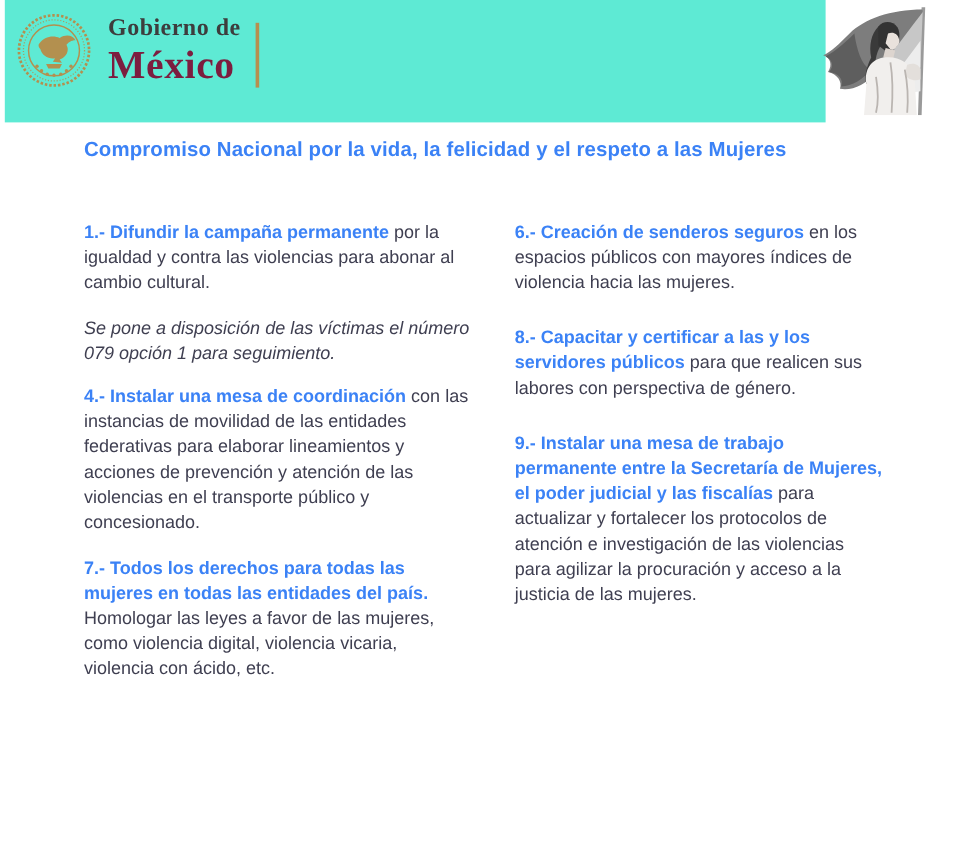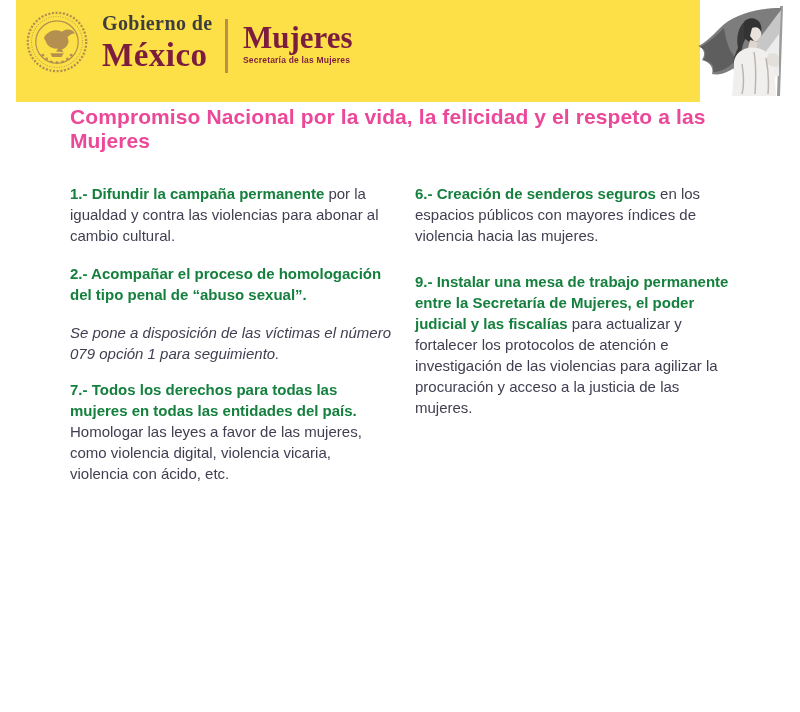--- a/index.html
+++ b/index.html
@@ -5,44 +5,44 @@
   html, body { margin: 0; padding: 0; }
   body {
     width: 800px; height: 712px;
     background: #ffffff;
     font-family: "Liberation Sans", sans-serif;
     position: relative;
     overflow: hidden;
     color: #3f3f51;
   }
   
-  .header { position: absolute; left: 16px; top: 0; width: 684px; height: 102px; background: #fde047; }
+  .header { position: absolute; left: 4px; top: 0; width: 684px; height: 102px; background: #5eead4; }
   .seal { position: absolute; left: 8px; top: 6px; width: 66px; height: 72px; }
   .gob-logo { position: absolute; left: 86px; top: 13px; font-family: "Liberation Serif", serif; line-height: 1; }
   .gob-line1 { font-size: 20px; font-weight: bold; color: #3d3d3d; letter-spacing: 0.4px; }
   .gob-line2 { font-size: 33px; font-weight: bold; color: #7c1d3f; margin-top: 6px; letter-spacing: 0.5px; }
   .divider { position: absolute; left: 209px; top: 19px; width: 3px; height: 54px; background: #b78f4e; }
   .brand { position: absolute; left: 227px; top: 22px; font-family: "Liberation Serif", serif; color: #7c1d3f; line-height: 1; }
   .brand-name { font-size: 31px; font-weight: bold; }
   .brand-sub { font-size: 8.5px; font-weight: bold; margin-top: 3px; letter-spacing: 0.2px; font-family: "Liberation Sans", sans-serif; }
   .illustration { position: absolute; left: 668px; top: 4px; width: 122px; height: 92px; }
   
   .page-title {
-    position: absolute; left: 70px; top: 105px; width: 710px;
-    font-size: 21px; font-weight: bold; color: #ec4899;
+    position: absolute; left: 70px; top: 115px; width: 710px;
+    font-size: 17px; font-weight: bold; color: #3b82f6;
     letter-spacing: 0.1px;
   }
   
   .col { position: absolute; top: 183px; width: 322px; font-size: 15px; line-height: 21px; }
   .col-left  { left: 70px; }
   .col-right { left: 415px; }
   .item { margin: 0 0 17px 0; }
-  .col-right .item { margin-bottom: 25px; }
+  .col-right .item { margin-bottom: 25px; margin-left: 14px; }
   .note { margin: 11px 0 15px 0; font-style: italic; }
-  .b { font-weight: bold; color: #15803d; }
+  .b { font-weight: bold; color: #3b82f6; }
 </style>
 </head>
 <body>
 
 <div class="header">
 
   <div class="seal">
     <svg viewBox="0 0 70 74" width="66" height="72" aria-hidden="true">
       <g fill="none" stroke="#b3904f">
         <circle cx="35" cy="37" r="31" stroke-width="2.4" stroke-dasharray="2.2,1.7"></circle>
@@ -63,24 +63,20 @@
     </svg>
   </div>
 
   <div class="gob-logo">
     <div class="gob-line1">Gobierno de</div>
     <div class="gob-line2">México</div>
   </div>
 
   <div class="divider"></div>
 
-  <div class="brand">
-    <div class="brand-name">Mujeres</div>
-    <div class="brand-sub">Secretaría de las Mujeres</div>
-  </div>
 
   <div class="illustration">
     <svg viewBox="0 0 122 92" width="122" height="92" aria-hidden="true">
       <path d="M96 2 L99 2 L96 92 L93 92 Z" fill="#9a9a9a"></path>
       <path d="M97 4 C78 6 62 10 52 18 C60 26 58 34 50 40 C58 44 60 52 56 58 C70 62 88 58 95 52 Z" fill="#c7c7c7"></path>
       <path d="M97 4 C70 4 48 12 36 24 C28 32 20 40 14 42 C20 44 22 50 18 56 C26 58 30 64 28 70 C38 72 50 66 56 58 C66 48 80 28 97 6 Z" fill="#7d7d7d"></path>
       <path d="M40 24 C30 34 22 40 16 43 C22 46 23 51 19 56 C27 57 31 62 29 68 C38 68 48 62 53 54 C46 50 42 38 40 24 Z" fill="#5e5e5e"></path>
       <path d="M95 30 L95 72 C84 74 72 73 64 69 C74 59 86 42 95 30 Z" fill="#ededed"></path>
       <path d="M60 18 C54 24 52 34 54 44 C50 52 48 60 50 66 L58 62 C56 50 58 40 62 34 L66 22 Z" fill="#3a3a3a"></path>
       <path d="M60 18 C64 13 72 13 76 19 C78 23 78 28 76 32 L68 40 L60 34 Z" fill="#333333"></path>
@@ -90,20 +86,21 @@
       <path d="M84 50 C90 48 94 50 95 54 L95 62 C90 64 84 62 82 58 Z" fill="#e3dfdb"></path>
       <path d="M58 60 C60 72 60 82 58 90 M70 48 C72 60 72 76 71 90 M82 54 C84 64 85 78 84 90" stroke="#bab5b1" stroke-width="1.5" fill="none"></path>
     </svg>
   </div>
 </div>
 
 <h1 class="page-title" style="margin:0;">Compromiso Nacional por la vida, la felicidad y el respeto a las Mujeres</h1>
 
 <div class="col col-left" id="col-left">
     <p class="item"><span class="b">1.- Difundir la campaña permanente</span><span> por la igualdad y contra las violencias para abonar al cambio cultural.</span></p>
-    <p class="item"><span class="b">2.- Acompañar el proceso de homologación del tipo penal de “abuso sexual”.</span></p>
     <p class="note"><span>Se pone a disposición de las víctimas el número 079 opción 1 para seguimiento.</span></p>
+    <p class="item"><span class="b">4.- Instalar una mesa de coordinación</span><span> con las instancias de movilidad de las entidades federativas para elaborar lineamientos y acciones de prevención y atención de las violencias en el transporte público y concesionado.</span></p>
     <p class="item"><span class="b">7.- Todos los derechos para todas las mujeres en todas las entidades del país.</span><span> Homologar las leyes a favor de las mujeres, como violencia digital, violencia vicaria, violencia con ácido, etc.</span></p>
   </div>
 <div class="col col-right" id="col-right">
     <p class="item"><span class="b">6.- Creación de senderos seguros</span><span> en los espacios públicos con mayores índices de violencia hacia las mujeres.</span></p>
+    <p class="item"><span class="b">8.- Capacitar y certificar a las y los servidores públicos</span><span> para que realicen sus labores con perspectiva de género.</span></p>
     <p class="item"><span class="b">9.- Instalar una mesa de trabajo permanente entre la Secretaría de Mujeres, el poder judicial y las fiscalías</span><span> para actualizar y fortalecer los protocolos de atención e investigación de las violencias para agilizar la procuración y acceso a la justicia de las mujeres.</span></p>
   </div>
 
 </body></html>

